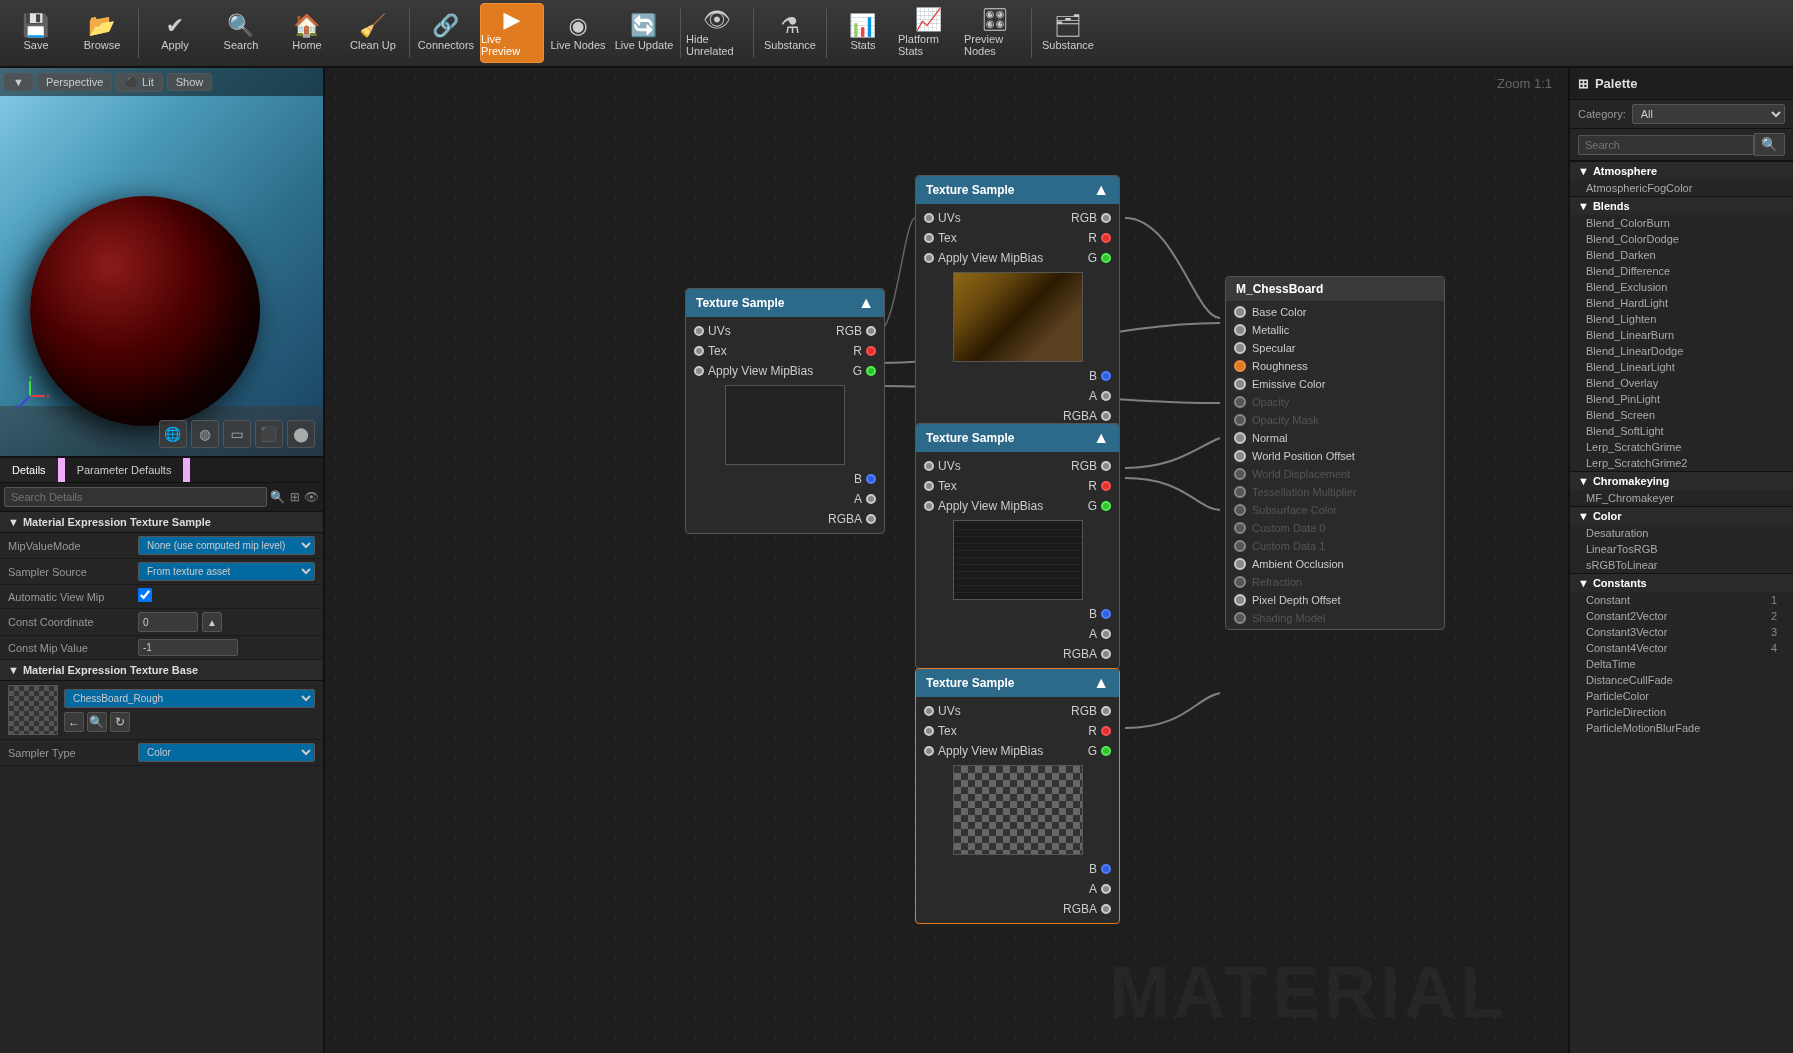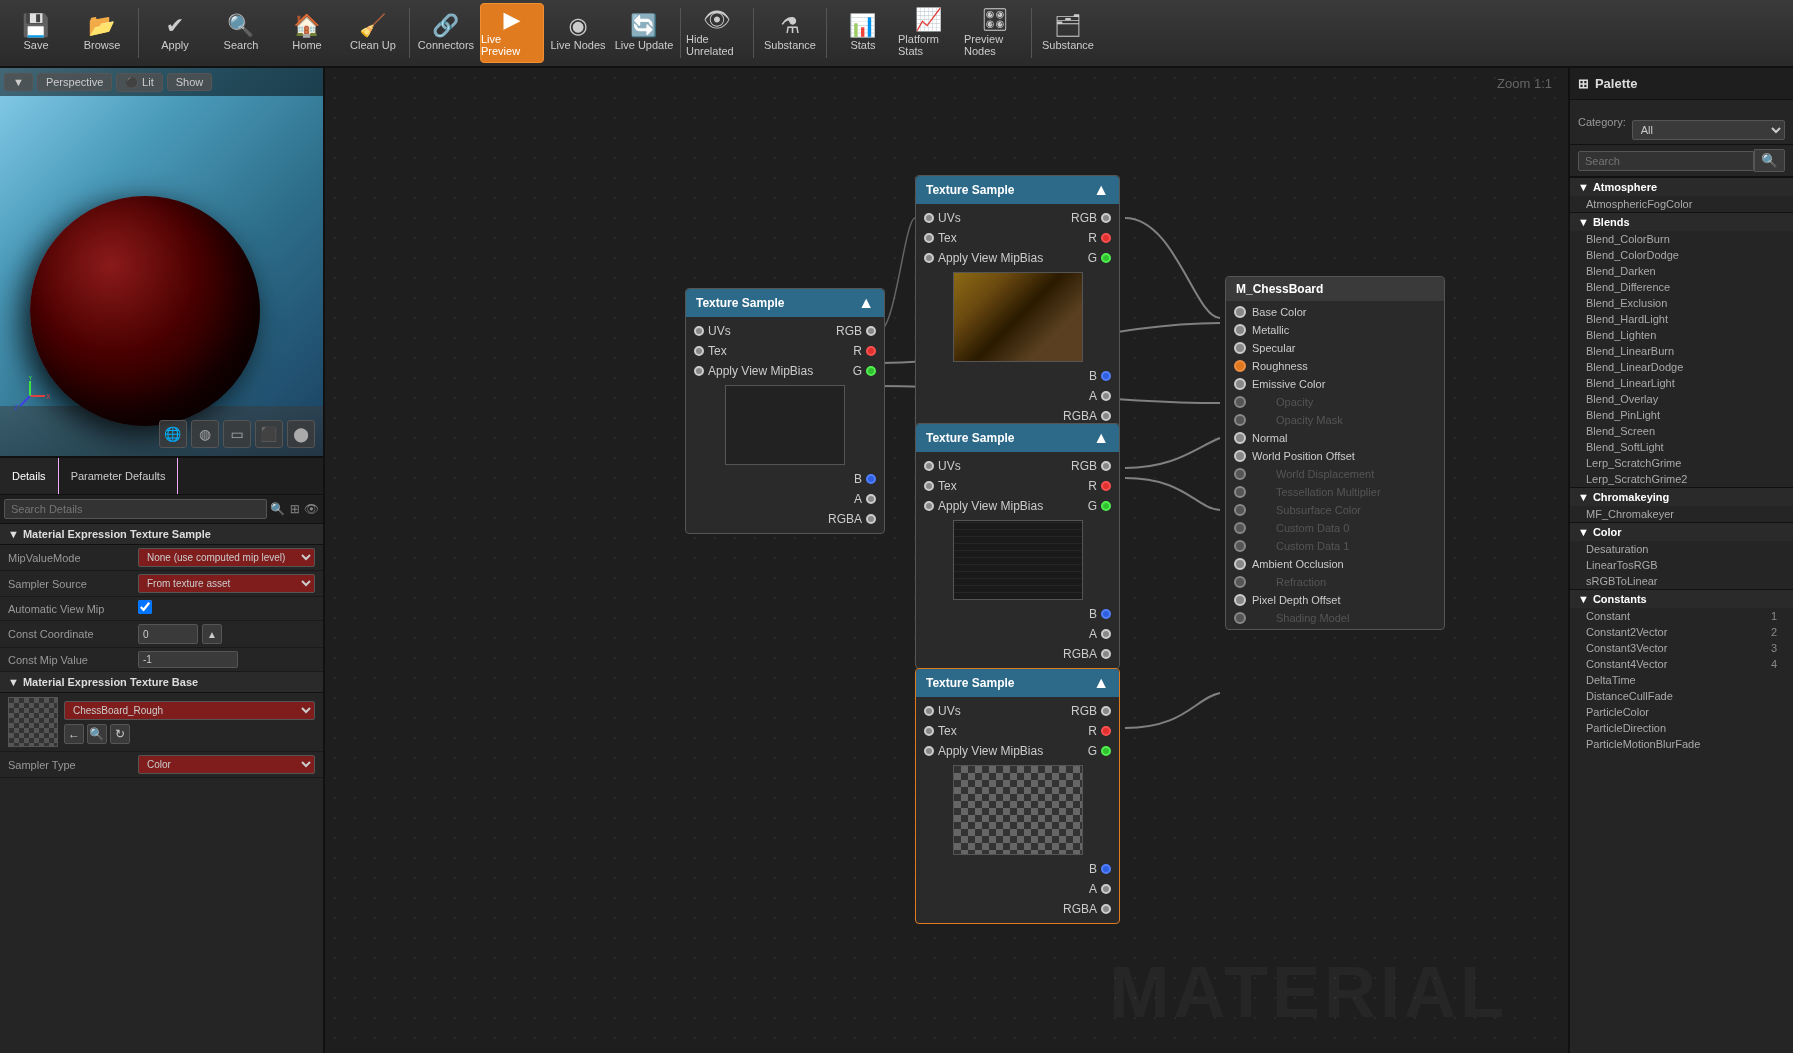--- a/index.html
+++ b/index.html
@@ -58,29 +58,29 @@
       position: absolute; bottom: 40px; left: 10px; width: 40px; height: 40px;
     }
     #viewport-controls {
       position: absolute; bottom: 8px; right: 8px; display: flex; gap: 4px;
     }
     .vp-ctrl { width: 28px; height: 28px; background: rgba(60,60,60,0.8); border: 1px solid #555; border-radius: 3px; display: flex; align-items: center; justify-content: center; cursor: pointer; font-size: 14px; color: #aaa; }
 
     
     #details-panel { flex: 1; overflow-y: auto; background: #252525; }
     #details-tabs { display: flex; background: #1e1e1e; border-bottom: 1px solid #111; }
-    .det-tab { padding: 12px 12px; cursor: pointer; font-size: 11px; border-right: 1px solid #f0abfc; }
+    .det-tab { padding: 6px 12px; cursor: pointer; font-size: 11px; border-right: 7px solid #f0abfc; }
     .det-tab.active { background: #252525; color: #fff; }
     #search-details { display: flex; align-items: center; padding: 4px; background: #1e1e1e; border-bottom: 1px solid #111; }
     #search-details input { flex: 1; background: #333; border: 1px solid #555; color: #ccc; padding: 3px 6px; font-size: 11px; border-radius: 2px; }
     .det-section-header { background: #2a2a2a; padding: 4px 8px; font-size: 11px; font-weight: bold; color: #ddd; cursor: pointer; border-bottom: 1px solid #111; display: flex; align-items: center; gap: 4px; }
     .det-row { display: flex; align-items: center; padding: 3px 8px; border-bottom: 1px solid #1a1a1a; }
     .det-label { color: #999; width: 130px; flex-shrink: 0; font-size: 11px; }
     .det-value { flex: 1; }
-    .det-select { background: #7f1d1d; border: 1px solid #555; color: #ccc; padding: 2px 4px; font-size: 10px; border-radius: 2px; width: 100%; }
+    .det-select { background: #0369a1; border: 1px solid #555; color: #ccc; padding: 2px 4px; font-size: 10px; border-radius: 2px; width: 100%; }
     .det-checkbox { width: 14px; height: 14px; }
     .det-input { background: #3a3a3a; border: 1px solid #555; color: #ccc; padding: 2px 4px; font-size: 10px; border-radius: 2px; width: 60px; }
     .det-texture-row { display: flex; align-items: center; padding: 4px 8px; gap: 6px; border-bottom: 1px solid #1a1a1a; }
     .det-texture-thumb { width: 50px; height: 50px; background: repeating-conic-gradient(#555 0% 25%, #333 0% 50%) 0 0 / 10px 10px; border: 1px solid #555; flex-shrink: 0; }
     .det-texture-controls { display: flex; gap: 3px; }
     .det-ctrl-btn { width: 20px; height: 20px; background: #3a3a3a; border: 1px solid #555; color: #ccc; display: flex; align-items: center; justify-content: center; cursor: pointer; font-size: 12px; border-radius: 2px; }
 
     
     #node-editor {
       flex: 1; background: #1e1e1e;
@@ -126,31 +126,31 @@
       background: repeating-conic-gradient(#666 0% 25%, #333 0% 50%) 0 0 / 14px 14px;
     }
 
     
     .mat-node { position: absolute; background: #2a2a2a; border: 1px solid #555; border-radius: 4px; min-width: 220px; }
     .mat-row { display: flex; align-items: flex-end; padding: 3px 8px; }
     .mat-pin { width: 12px; height: 12px; border-radius: 50%; border: 2px solid #888; background: #555; margin-right: 6px; flex-shrink: 0; }
     .mat-pin.active { background: #888; border-color: #ccc; }
     .mat-pin.orange { background: #e07820; border-color: #f09040; }
     .mat-label { font-size: 11px; color: #ccc; }
-    .mat-label.dim { color: #555; margin-left: 24px; }
+    .mat-label.dim { color: #555; }
 
     
     #connections-svg { position: absolute; top: 0; left: 0; width: 100%; height: 100%; pointer-events: none; }
 
     
     #right-panel { width: 225px; background: #252525; border-left: 2px solid #111; display: flex; flex-direction: column; flex-shrink: 0; }
     #palette-header { padding: 8px; background: #1e1e1e; border-bottom: 1px solid #111; display: flex; align-items: center; gap: 6px; font-size: 13px; font-weight: bold; color: #ddd; }
     #palette-category { display: flex; align-items: center; padding: 4px 8px; gap: 6px; border-bottom: 1px solid #111; }
     #palette-category label { color: #999; font-size: 11px; }
-    #palette-category select { flex: 1; background: #3a3a3a; border: 1px solid #555; color: #ccc; padding: 2px 4px; font-size: 11px; border-radius: 2px; margin-top: 16px; }
+    #palette-category select { flex: 1; background: #3a3a3a; border: 1px solid #555; color: #ccc; padding: 2px 4px; font-size: 11px; border-radius: 2px; }
     #palette-search { display: flex; align-items: center; padding: 4px 8px; border-bottom: 1px solid #111; }
     #palette-search input { flex: 1; background: #333; border: 1px solid #555; color: #ccc; padding: 3px 6px; font-size: 11px; border-radius: 2px 0 0 2px; }
     #palette-search button { background: #3a3a3a; border: 1px solid #555; color: #ccc; padding: 3px 6px; cursor: pointer; border-radius: 0 2px 2px 0; }
     #palette-list { flex: 1; overflow-y: auto; }
     .pal-section { padding: 3px 8px; background: #2a2a2a; color: #fff; font-size: 11px; font-weight: bold; display: flex; align-items: center; gap: 4px; border-top: 1px solid #111; cursor: pointer; }
     .pal-item { padding: 2px 16px; font-size: 11px; color: #aaa; cursor: pointer; display: flex; justify-content: space-between; }
     .pal-item-num { color: #888; }
     
     ::-webkit-scrollbar { width: 8px; }
     ::-webkit-scrollbar-track { background: #1a1a1a; }

